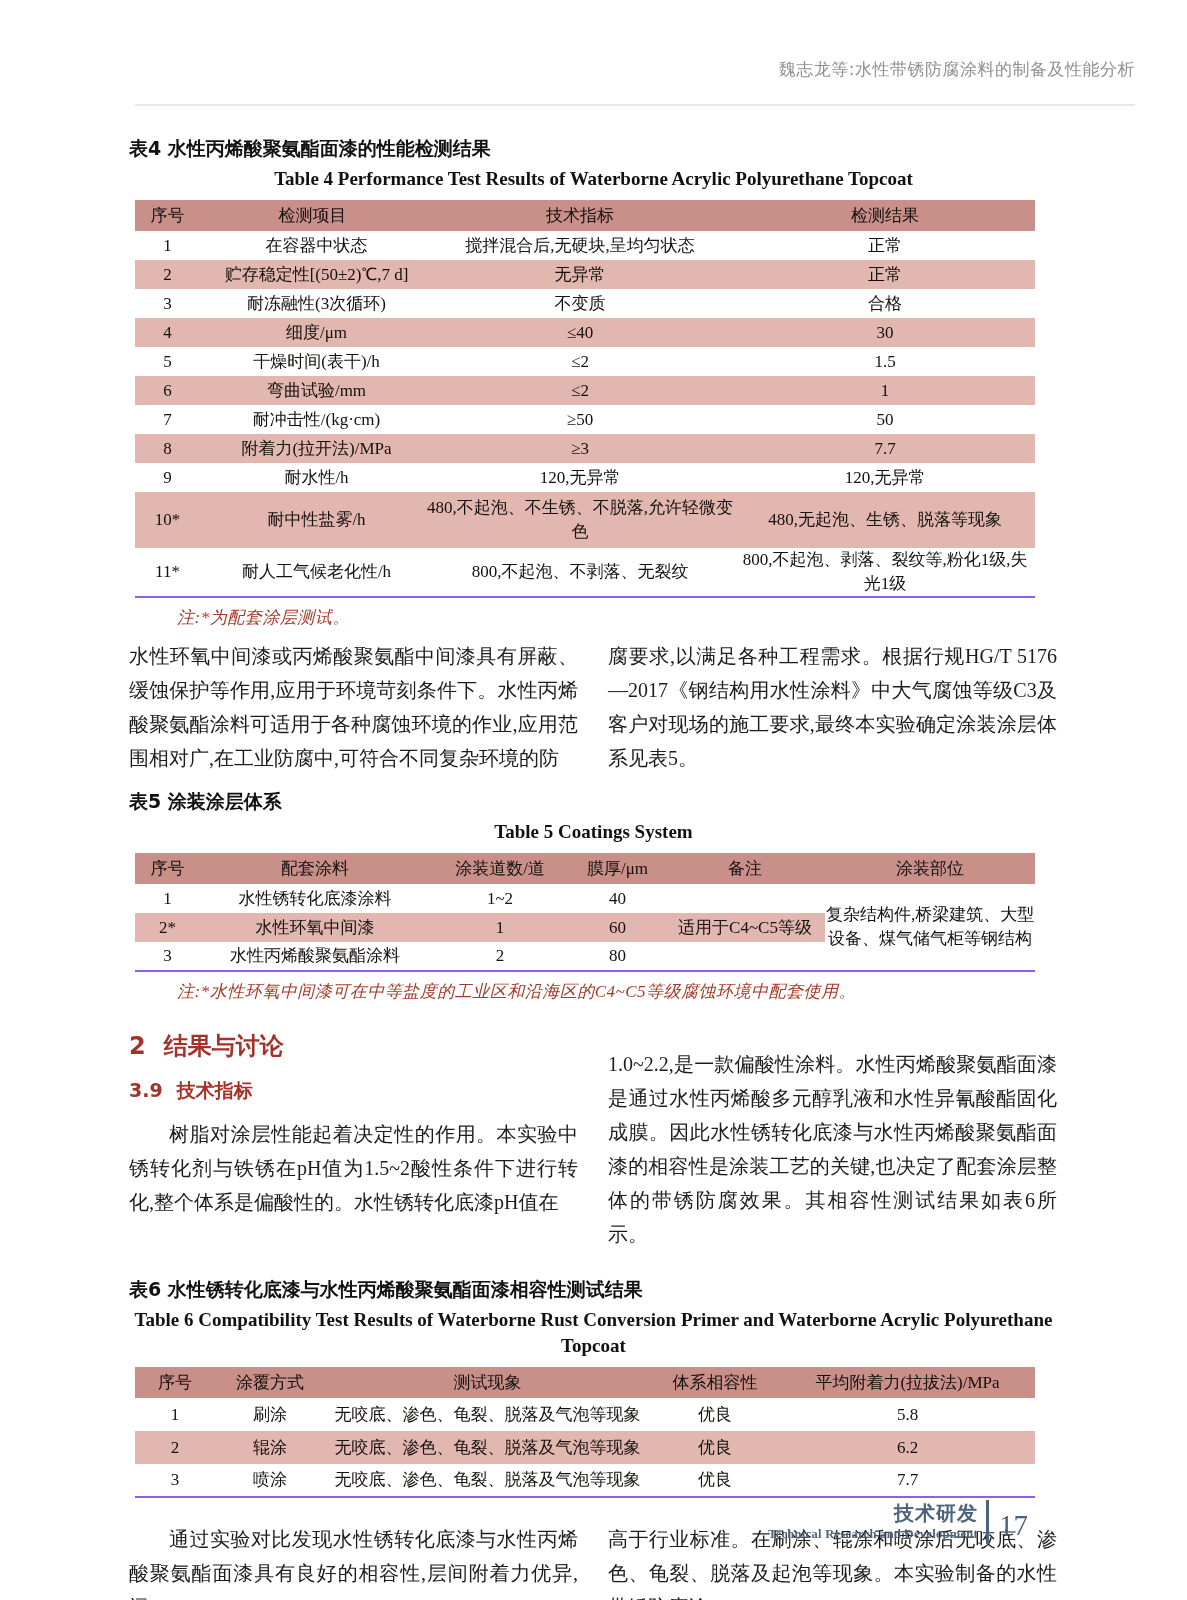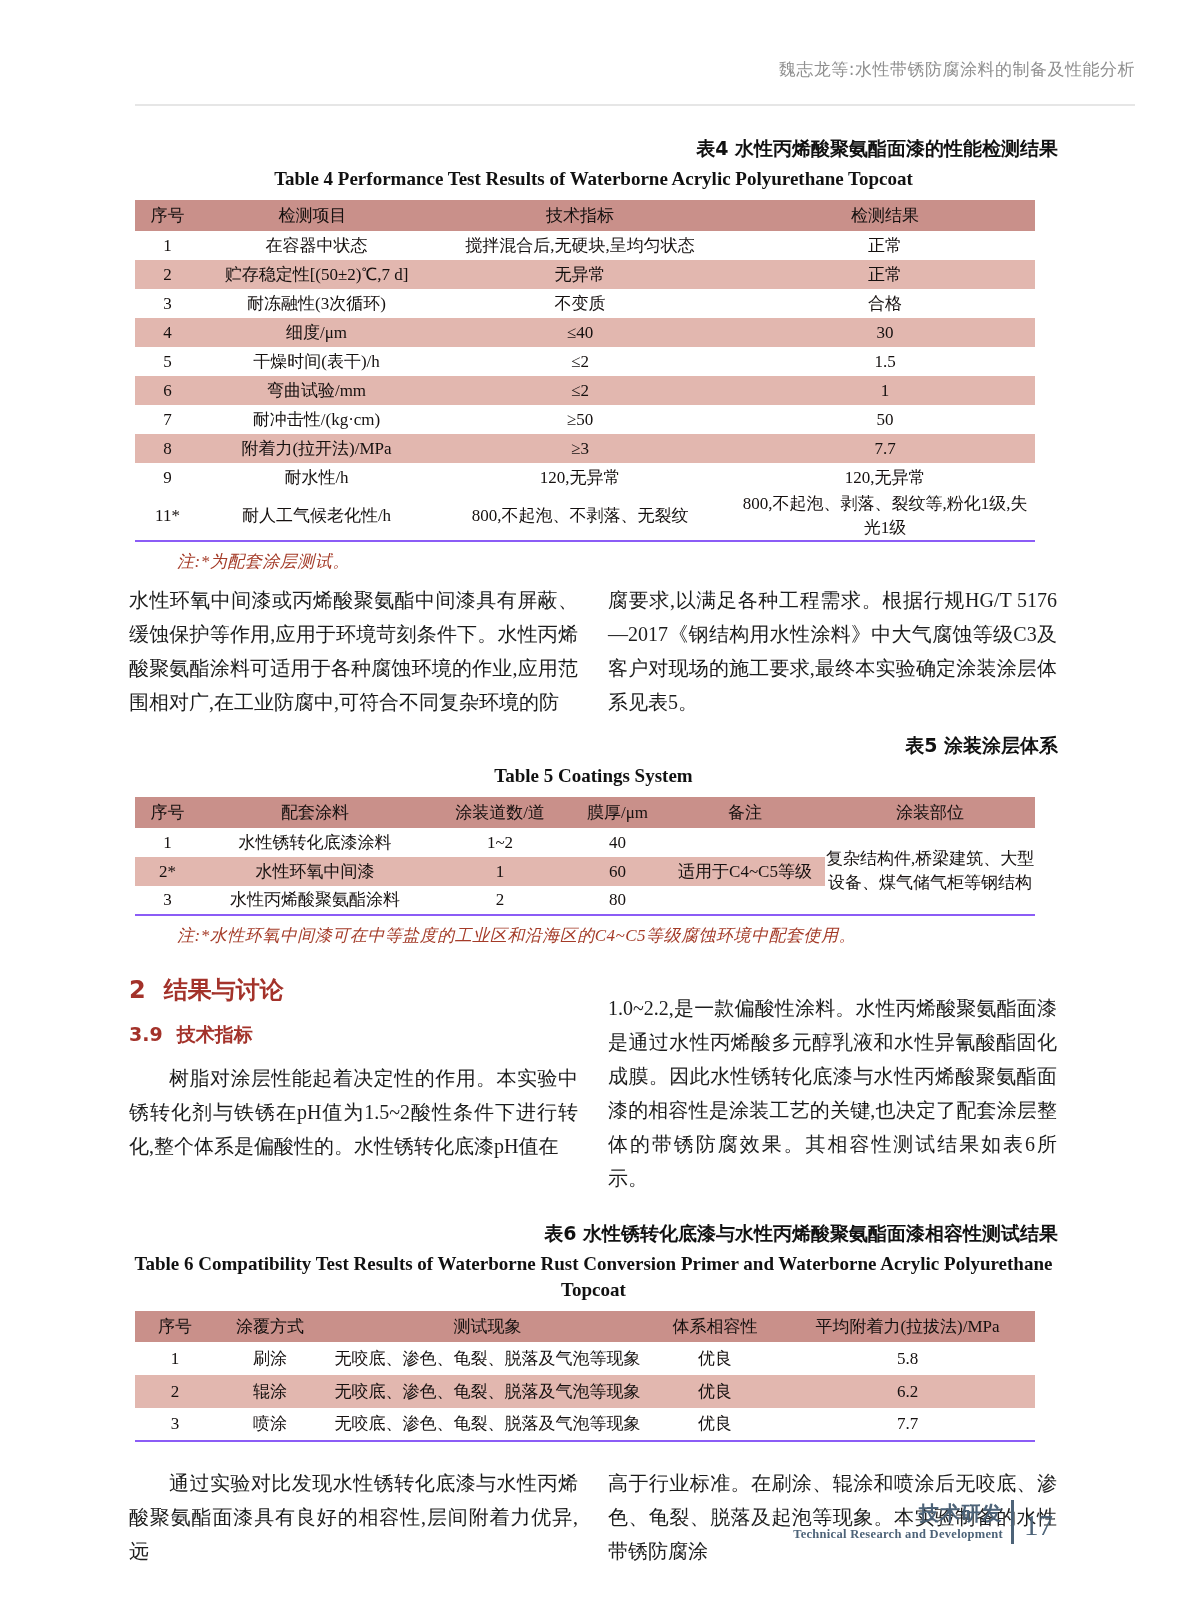--- a/index.html
+++ b/index.html
@@ -14,21 +14,21 @@
     font-family:"DejaVu Sans", sans-serif;
     font-size:17px; color:#8f8f8f; letter-spacing:0.5px;
   }
   .head-rule{
     position:absolute; top:104px; left:135px; right:52px;
     border-top:2px solid #e6e6e6;
   }
   .content{ position:absolute; top:128px; left:129px; width:929px; }
 
   .tbl-title-cn{
-    margin-top:8px; text-align:right;
+    margin-top:8px; text-align:left;
     font-family:"DejaVu Sans", sans-serif;
     font-size:19px; font-weight:bold; color:#111;
   }
   .tbl-title-en{
     margin-top:4px; text-align:center;
     font-family:"Liberation Serif", serif;
     font-size:19px; font-weight:bold; color:#111; line-height:26px;
   }
   table{ border-collapse:collapse; table-layout:fixed; width:900px; margin:8px 0 0 6px; }
   table{ border-bottom:2px solid #8b5cf6; }
@@ -65,21 +65,21 @@
     color:#a3322a; margin:4px 0 10px 0;
   }
   .h2 .num{ margin-right:18px; }
   .h3{
     font-family:"DejaVu Sans", sans-serif; font-size:19px; font-weight:bold;
     color:#a3322a; margin:0 0 10px 0;
   }
   .h3 .num{ margin-right:14px; }
   .t6-title-block{ margin-top:26px; }
   .footer{
-    position:absolute; top:1497px; right:134px;
+    position:absolute; top:1497px; right:159px;
     display:flex; align-items:center; color:#4d6378;
   }
   .footer-left{ text-align:right; }
   .footer-cn{
     font-family:"DejaVu Sans", sans-serif; font-size:20px; font-weight:bold;
     letter-spacing:1px; line-height:24px;
   }
   .footer-en{
     font-family:"Liberation Serif", serif; font-size:12.5px; font-weight:bold;
     line-height:18px; letter-spacing:0.3px;
@@ -162,20 +162,26 @@
           <td>8</td>
           <td class="left">附着力(拉开法)/MPa</td>
           <td>≥3</td>
           <td>7.7</td>
         </tr>
         <tr>
           <td>9</td>
           <td class="left">耐水性/h</td>
           <td>120,无异常</td>
           <td>120,无异常</td>
+        </tr>
+        <tr class="alt tall">
+          <td>10*</td>
+          <td class="left">耐中性盐雾/h</td>
+          <td>480,不起泡、不生锈、不脱落,允许轻微变色</td>
+          <td>480,无起泡、生锈、脱落等现象</td>
         </tr>
         <tr>
           <td>11*</td>
           <td class="left">耐人工气候老化性/h</td>
           <td>800,不起泡、不剥落、无裂纹</td>
           <td>800,不起泡、剥落、裂纹等,粉化1级,失光1级</td>
         </tr>
       </tbody>
     </table>
     <div class="tbl-note">注:*为配套涂层测试。</div>

